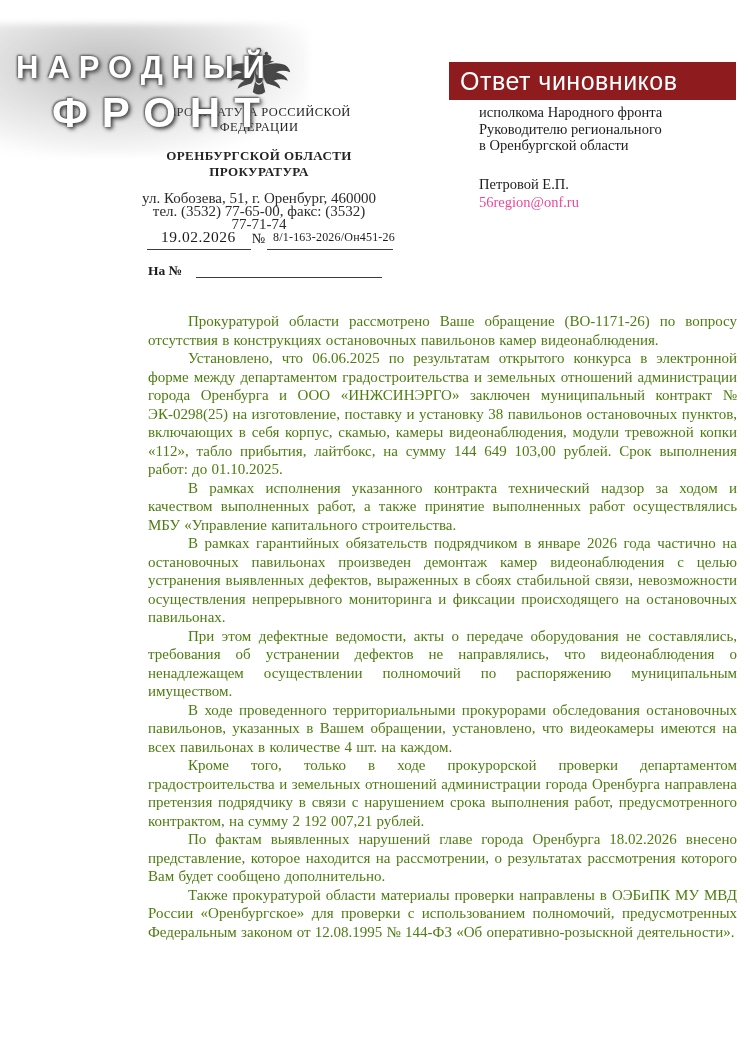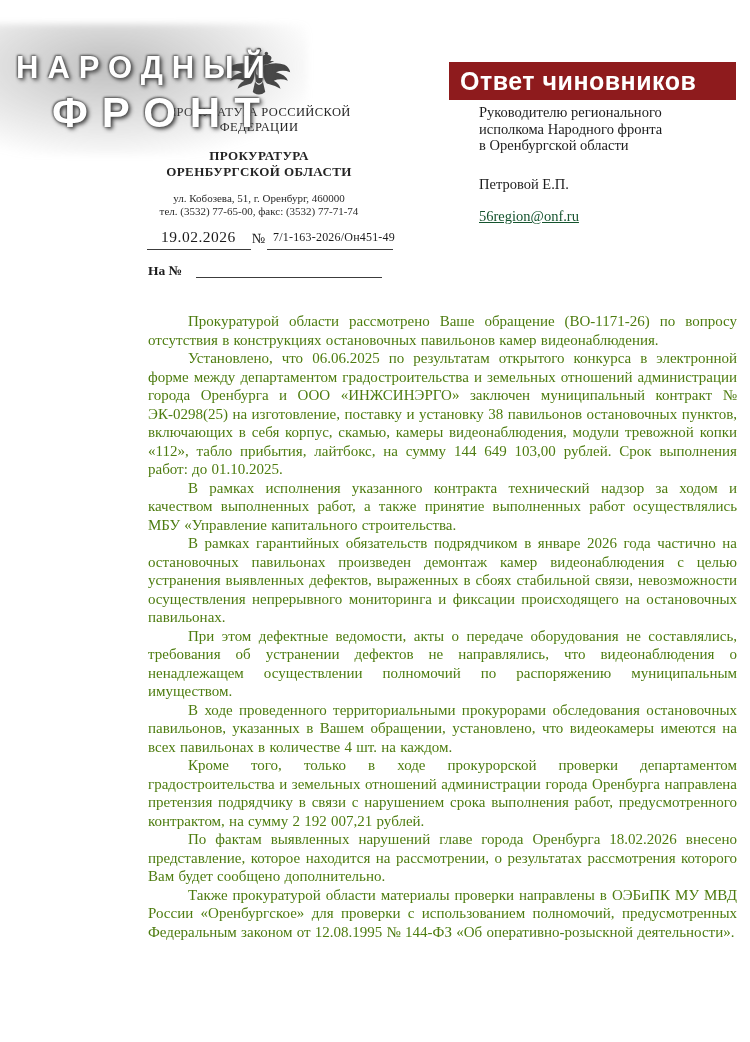--- a/index.html
+++ b/index.html
@@ -30,41 +30,41 @@
   .logo-line2 { font-size:42px; letter-spacing:14px; margin-top:3px; }
 
   
   .letterhead {
     position:absolute; left:142px; top:46px; width:234px;
     text-align:center; color:#242424;
   }
   .emblem { height:57px; margin:0 auto 2px auto; display:block; }
   .org-federation { font-size:12.5px; line-height:14.5px; letter-spacing:0.4px; margin-top:2px; }
   .org-regional   { font-size:13px; line-height:16px; font-weight:bold; letter-spacing:0.4px; margin-top:14px; }
-  .org-address    { font-size:11px; line-height:13px; margin-top:12px; color:#2b2b2b; }
+  .org-address    { font-size:15px; line-height:13px; margin-top:12px; color:#2b2b2b; }
 
   
   .banner {
     position:absolute; left:449px; top:62px; width:287px; height:38px;
     background:#8e1b1d;
     color:#ffffff;
     font-family:"Liberation Sans", sans-serif;
-    font-weight:bold; font-size:25px; line-height:38px;
+    font-weight:normal; font-size:25px; line-height:38px;
     padding-left:11px; box-sizing:border-box;
     letter-spacing:0.5px;
     white-space:nowrap;
   }
 
   
   .recipient {
     position:absolute; left:479px; top:104px; width:255px;
     font-size:14.5px; line-height:16.5px; color:#1c1c1c;
   }
   .recipient-name  { margin-top:22px; }
-  .recipient-email { margin-top:16px; text-decoration:underline; color:#14532d; display:inline-block; }
+  .recipient-email { margin-top:2px; color:#ec4899; display:inline-block; }
 
   
   .ref-date   { position:absolute; left:161px; top:228px; font-size:15.5px; letter-spacing:0.5px; }
   .ref-date-line   { position:absolute; left:147px; top:249px; width:104px; border-bottom:1.4px solid #3c3c3c; }
   .ref-no-label    { position:absolute; left:252px; top:231px; font-size:14px; }
   .ref-number      { position:absolute; left:273px; top:230px; font-size:12px; letter-spacing:0.2px; }
   .ref-number-line { position:absolute; left:267px; top:249px; width:126px; border-bottom:1.4px solid #3c3c3c; }
   .reply-label     { position:absolute; left:148px; top:263px; font-size:13.5px; font-weight:bold; }
   .reply-line      { position:absolute; left:196px; top:277px; width:186px; border-bottom:1.4px solid #3c3c3c; }
 
@@ -104,47 +104,47 @@
       <path d="M68 34 Q90 27 105 33 Q113 37 115 46 Q102 41 90 46 Q107 50 111 61 Q98 56 86 61 Q96 66 98 75 Q86 69 74 66 Q68 60 68 47 Z"></path>
       <path d="M53 63 Q60 74 67 63 L71 81 Q60 90 49 81 Z"></path>
       <ellipse cx="60" cy="44" rx="7" ry="9" fill="#ffffff" stroke="#3a3a3a" stroke-width="2"></ellipse>
     </g>
   </svg>
   <div class="org-federation">
     <div>ПРОКУРАТУРА РОССИЙСКОЙ</div>
     <div>ФЕДЕРАЦИИ</div>
   </div>
   <div class="org-regional">
+    <div>ОРЕНБУРГСКОЙ ОБЛАСТИ</div>
     <div>ПРОКУРАТУРА</div>
-    <div>ОРЕНБУРГСКОЙ ОБЛАСТИ</div>
   </div>
   <div class="org-address">
     <div>ул. Кобозева, 51, г. Оренбург, 460000</div>
     <div>тел. (3532) 77-65-00, факс: (3532) 77-71-74</div>
   </div>
 </div>
 
 <div class="banner">
   <span>Ответ чиновников</span>
 </div>
 
 <div class="recipient">
+  <div>исполкома Народного фронта</div>
   <div>Руководителю регионального</div>
-  <div>исполкома Народного фронта</div>
   <div>в Оренбургской области</div>
   <div class="recipient-name">Петровой Е.П.</div>
   <div>
     <span class="recipient-email">56region@onf.ru</span>
   </div>
 </div>
 
 <span class="ref-date">19.02.2026</span>
 <div class="ref-date-line"></div>
 <span class="ref-no-label">№</span>
-<span class="ref-number">7/1-163-2026/Он451-49</span>
+<span class="ref-number">8/1-163-2026/Он451-26</span>
 <div class="ref-number-line"></div>
 <span class="reply-label">На №</span>
 <div class="reply-line"></div>
 
 <div class="letter-body">
   <p>Прокуратурой области рассмотрено Ваше обращение (ВО-1171-26) по вопросу отсутствия в конструкциях остановочных павильонов камер видеонаблюдения.</p>
   <p>Установлено, что 06.06.2025 по результатам открытого конкурса в электронной форме между департаментом градостроительства и земельных отношений администрации города Оренбурга и ООО «ИНЖСИНЭРГО» заключен муниципальный контракт № ЭК-0298(25) на изготовление, поставку и установку 38 павильонов остановочных пунктов, включающих в себя корпус, скамью, камеры видеонаблюдения, модули тревожной копки «112», табло прибытия, лайтбокс, на сумму 144 649 103,00 рублей. Срок выполнения работ: до 01.10.2025.</p>
   <p>В рамках исполнения указанного контракта технический надзор за ходом и качеством выполненных работ, а также принятие выполненных работ осуществлялись МБУ «Управление капитального строительства.</p>
   <p>В рамках гарантийных обязательств подрядчиком в январе 2026 года частично на остановочных павильонах произведен демонтаж камер видеонаблюдения с целью устранения выявленных дефектов, выраженных в сбоях стабильной связи, невозможности осуществления непрерывного мониторинга и фиксации происходящего на остановочных павильонах.</p>
   <p>При этом дефектные ведомости, акты о передаче оборудования не составлялись, требования об устранении дефектов не направлялись, что видеонаблюдения о ненадлежащем осуществлении полномочий по распоряжению муниципальным имуществом.</p>

